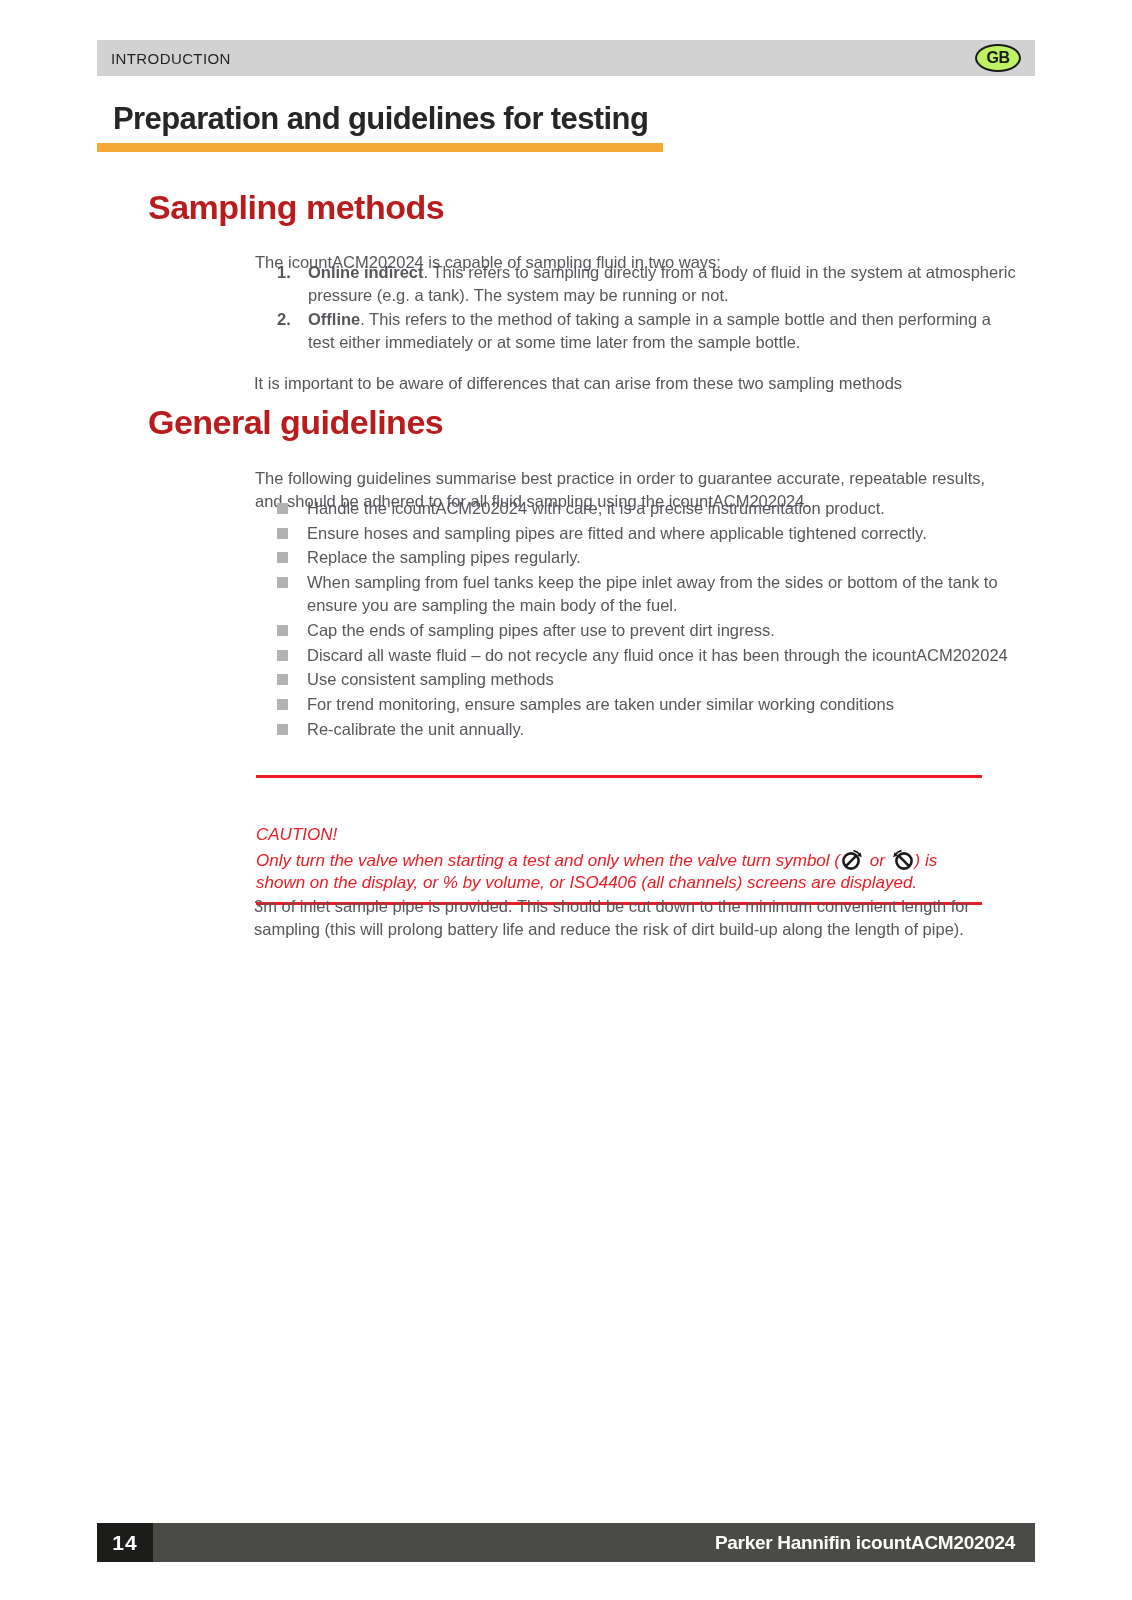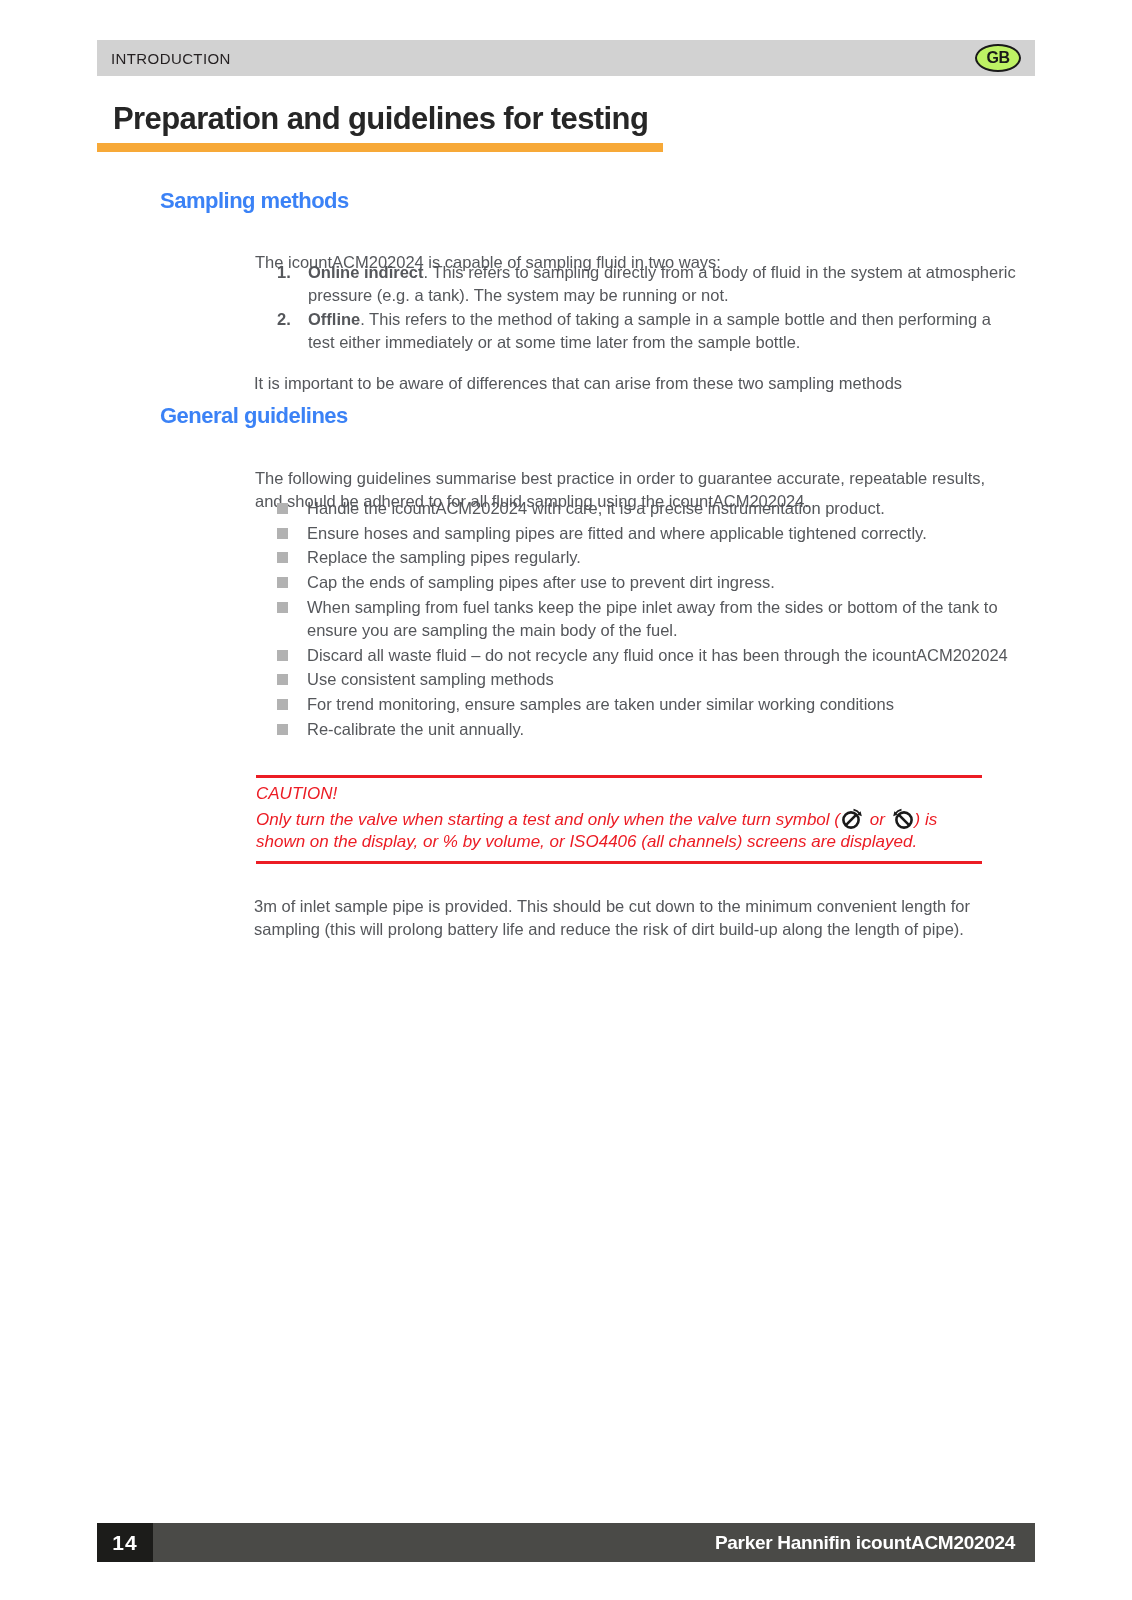--- a/index.html
+++ b/index.html
@@ -33,22 +33,22 @@
     font-size:31px;font-weight:bold;color:#262626;letter-spacing:-0.6px;
     white-space:nowrap;
     margin-left:16px;
   }
   .title-underline{
     position:absolute;left:97px;top:143px;width:566px;height:9px;
     background:#F7A938;
   }
   
   .section-heading{
-    position:absolute;left:160px;
-    font-size:22px;font-weight:bold;color:#3b82f6;letter-spacing:-0.5px;
+    position:absolute;left:148px;
+    font-size:34px;font-weight:bold;color:#b91c1c;letter-spacing:-0.5px;
     white-space:nowrap;
   }
   #h-sampling{top:188px;}
   #h-general{top:403px;}
   
   .body-text{
     color:#55575B;font-size:16.5px;line-height:23px;
   }
   .para{position:absolute;left:255px;width:762px;}
   #p-sampling-intro{top:234px;}
@@ -69,21 +69,21 @@
     margin-top:6px;margin-right:19px;
   }
   .bullet-item .txt{flex:1;line-height:23.2px;}
   
   .caution-block{
     position:absolute;left:256px;top:775px;width:726px;
     border-top:3px solid #EC1C24;border-bottom:3px solid #EC1C24;
     padding:5px 0 7px 0;
     color:#EC1C24;font-style:italic;font-size:17px;line-height:22.5px;
   }
-  .caution-label{display:block;}
+  .caution-label{display:block;margin-top:41px;}
   .valve-icon{
     display:inline-block;vertical-align:-6px;width:25px;height:25px;
   }
   .valve-icon.mirrored{transform:scaleX(-1);}
   
   .footer-bar{
     position:absolute;left:97px;top:1523px;width:938px;height:39px;
     display:flex;align-items:stretch;
   }
   .footer-pagebox{
@@ -138,25 +138,25 @@
     <div class="bullet-item">
       <span class="bullet-square"></span>
       <span class="txt">Ensure hoses and sampling pipes are fitted and where applicable tightened correctly.</span>
     </div>
     <div class="bullet-item">
       <span class="bullet-square"></span>
       <span class="txt">Replace the sampling pipes regularly.</span>
     </div>
     <div class="bullet-item">
       <span class="bullet-square"></span>
-      <span class="txt">Cap the ends of sampling pipes after use to prevent dirt ingress.</span>
+      <span class="txt">When sampling from fuel tanks keep the pipe inlet away from the sides or bottom of the tank to ensure you are sampling the main body of the fuel.</span>
     </div>
     <div class="bullet-item">
       <span class="bullet-square"></span>
-      <span class="txt">When sampling from fuel tanks keep the pipe inlet away from the sides or bottom of the tank to ensure you are sampling the main body of the fuel.</span>
+      <span class="txt">Cap the ends of sampling pipes after use to prevent dirt ingress.</span>
     </div>
     <div class="bullet-item">
       <span class="bullet-square"></span>
       <span class="txt">Discard all waste fluid – do not recycle any fluid once it has been through the icountACM202024</span>
     </div>
     <div class="bullet-item">
       <span class="bullet-square"></span>
       <span class="txt">Use consistent sampling methods</span>
     </div>
     <div class="bullet-item">

